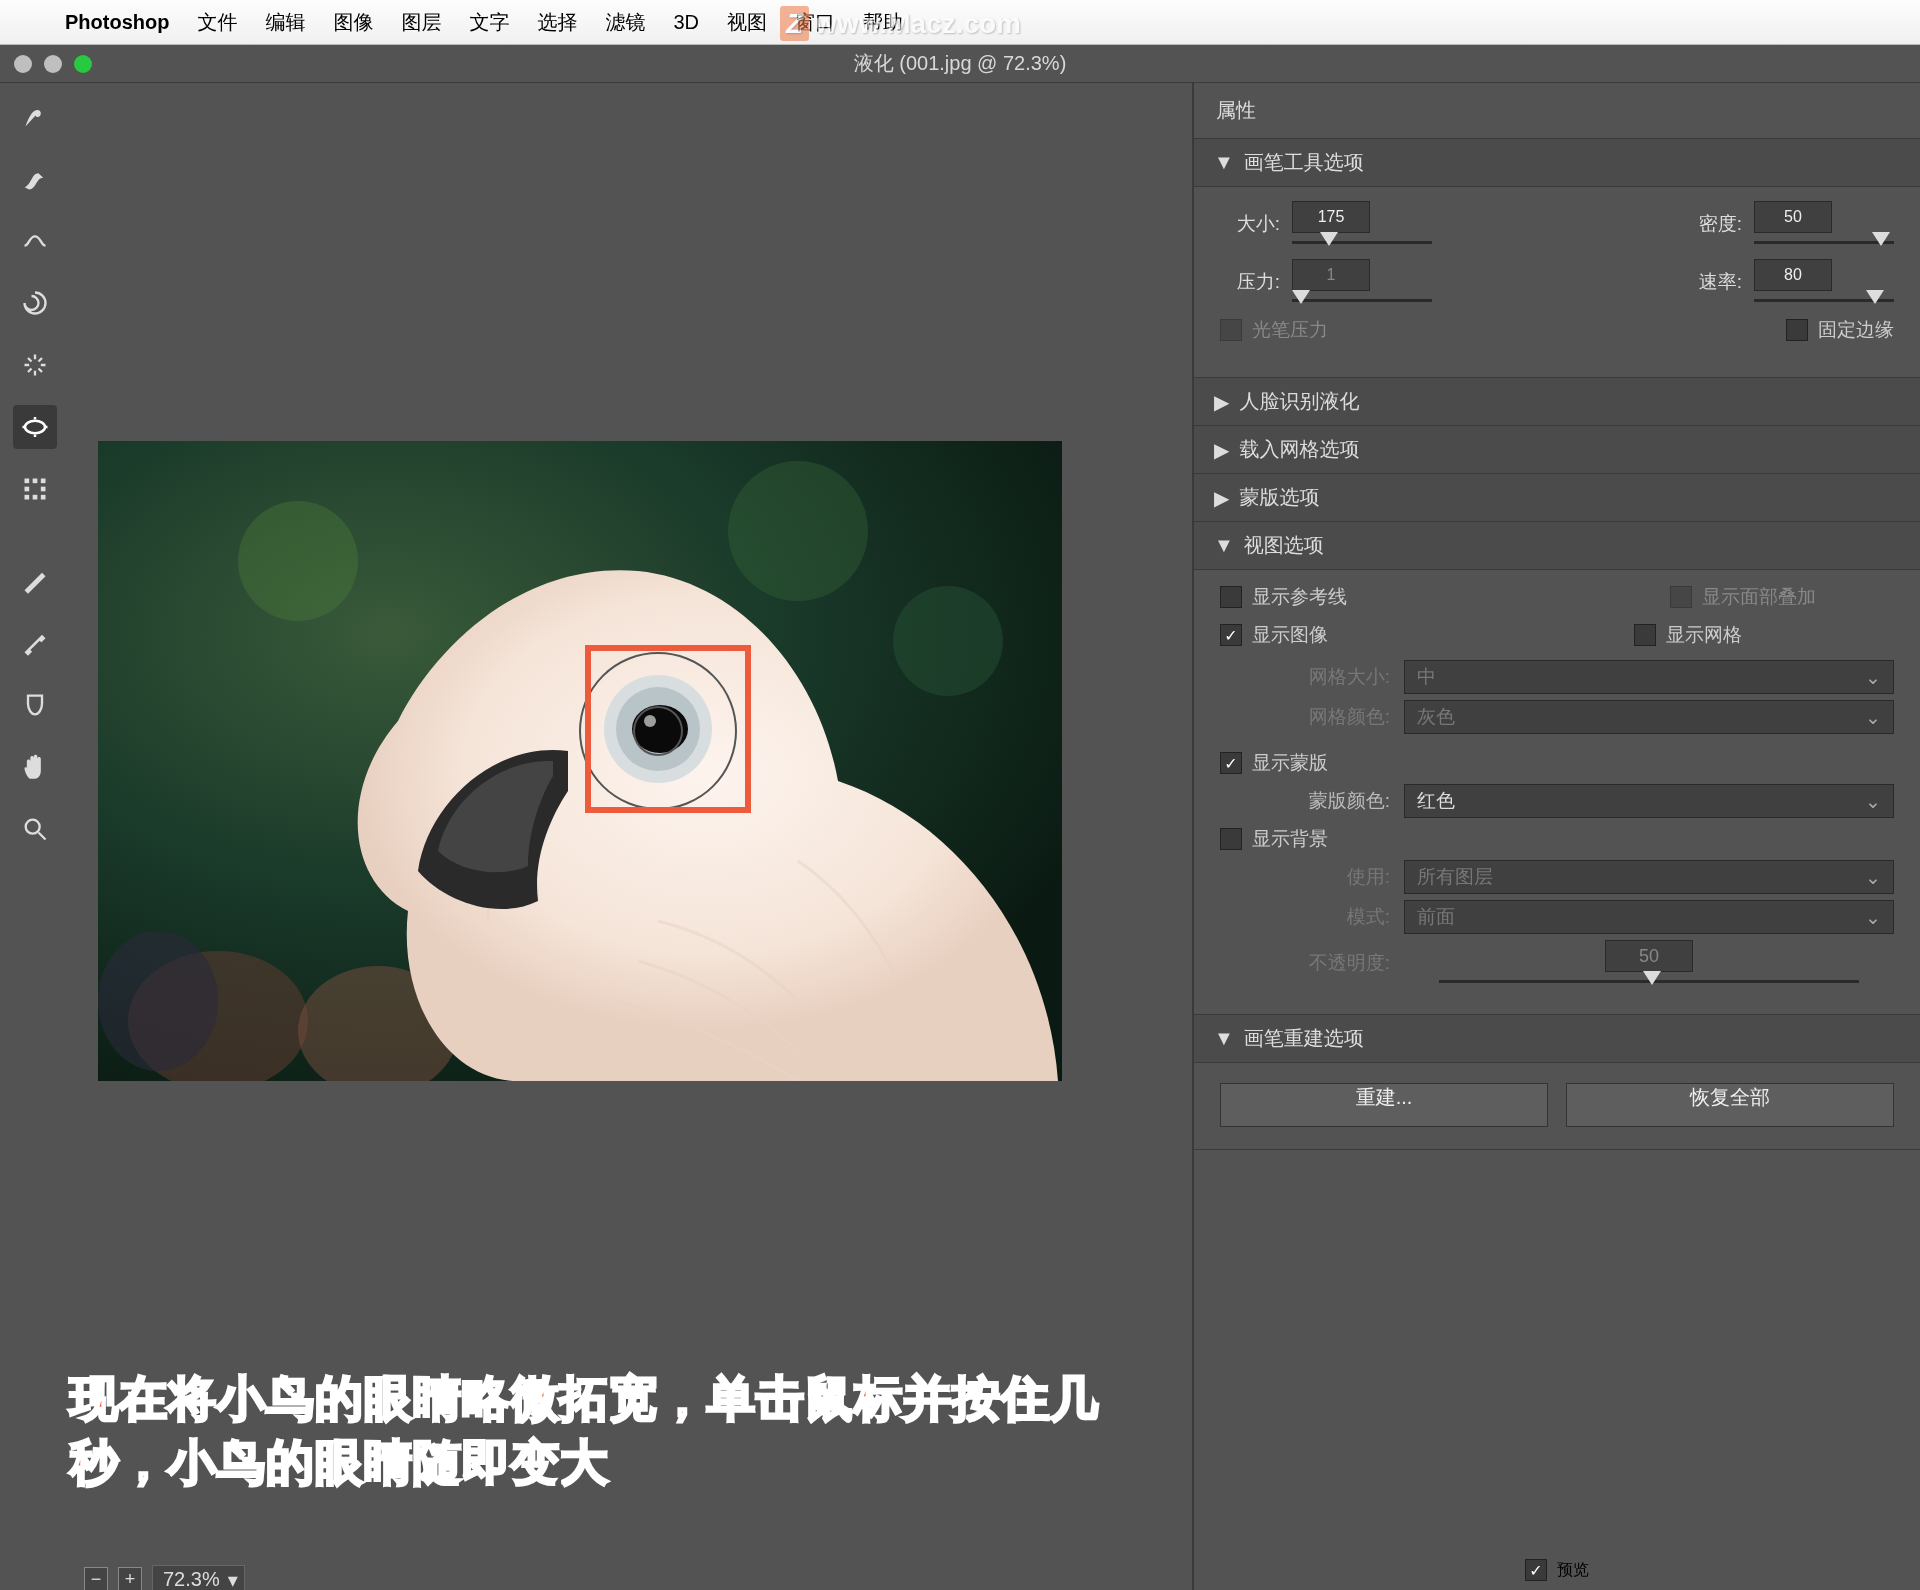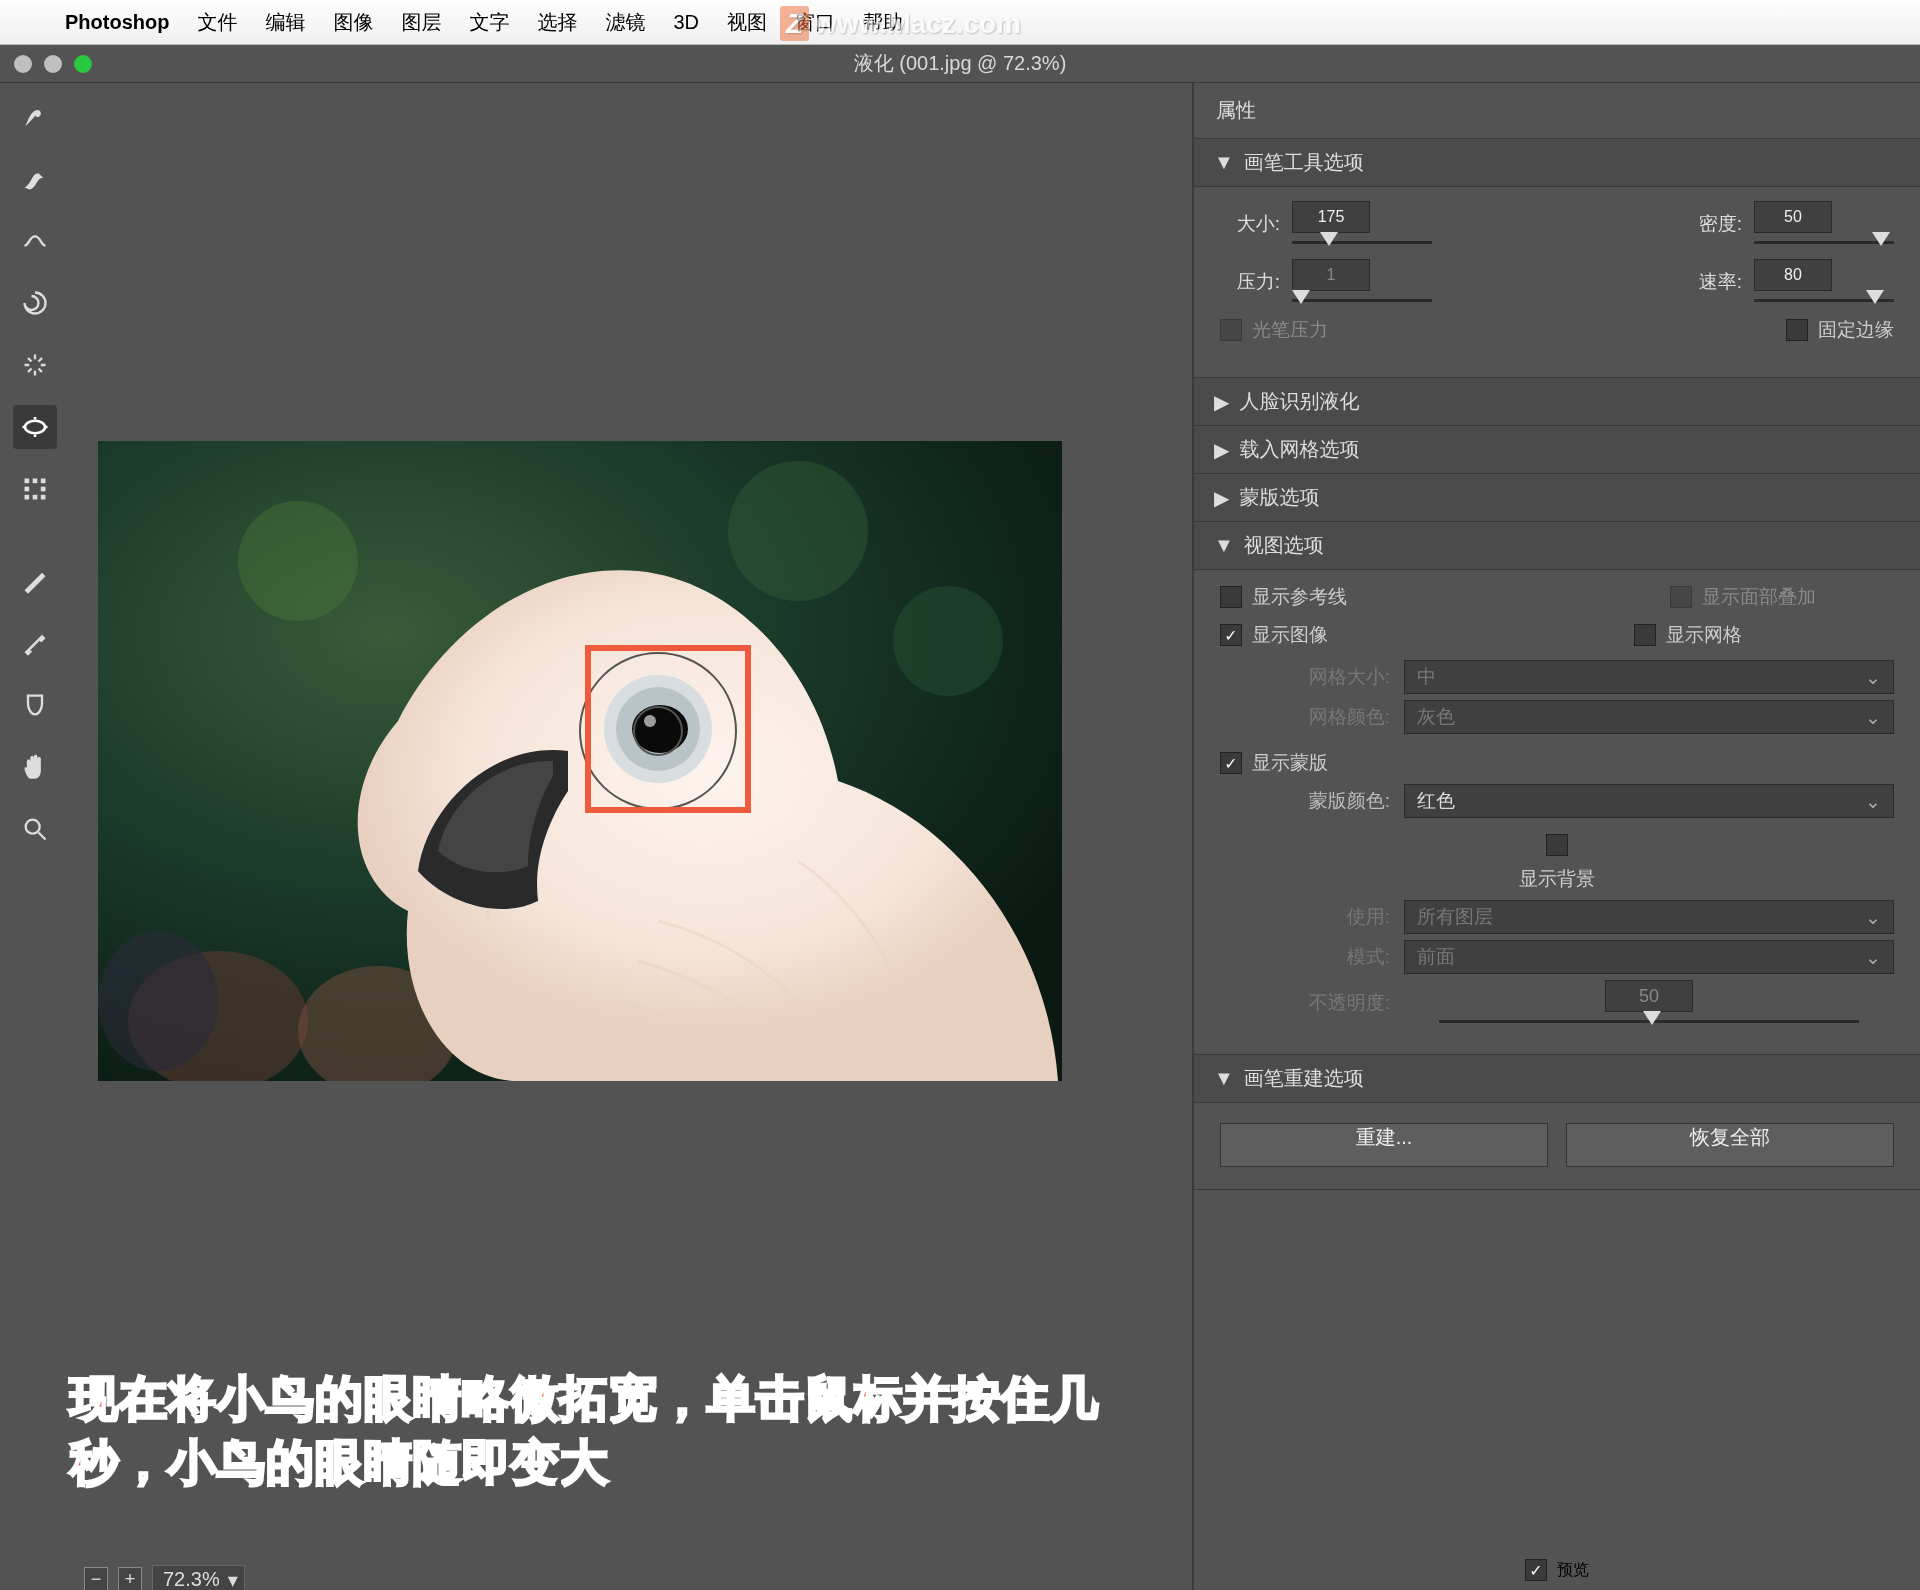--- a/index.html
+++ b/index.html
@@ -342,21 +342,21 @@
           <span class="box">✓</span>
           <span>显示蒙版</span>
         </div>
       <div class="formrow">
           <span class="name">蒙版颜色:</span>
           <div class="dd">
             <span>红色</span>
           </div>
         </div>
 
-      <div class="check" style="margin:16px 0 8px;flex-direction:column;">
+      <div class="check" style="margin:8px 0 8px;">
           <span class="box"></span>
           <span>显示背景</span>
         </div>
       <div class="formrow">
           <span class="name disabled">使用:</span>
           <div class="dd disabled">
             <span>所有图层</span>
           </div>
         </div>
       <div class="formrow">

